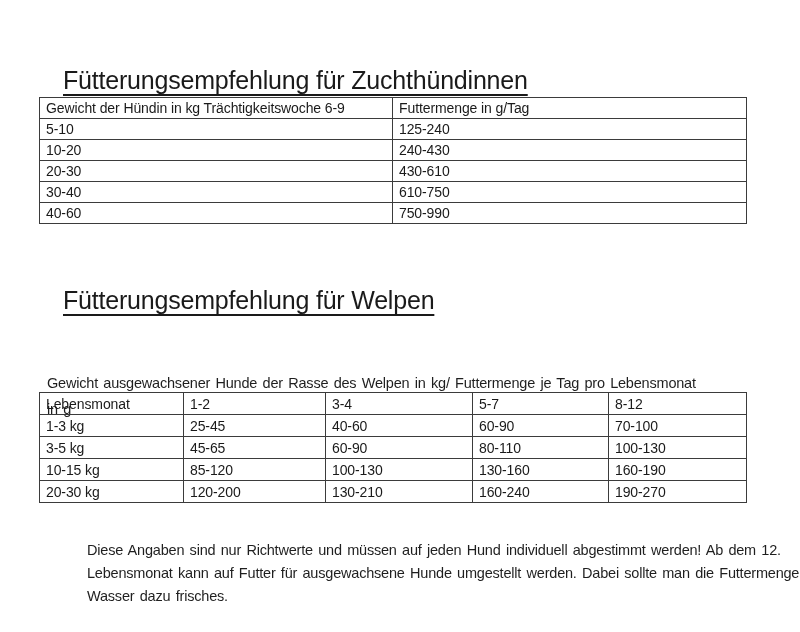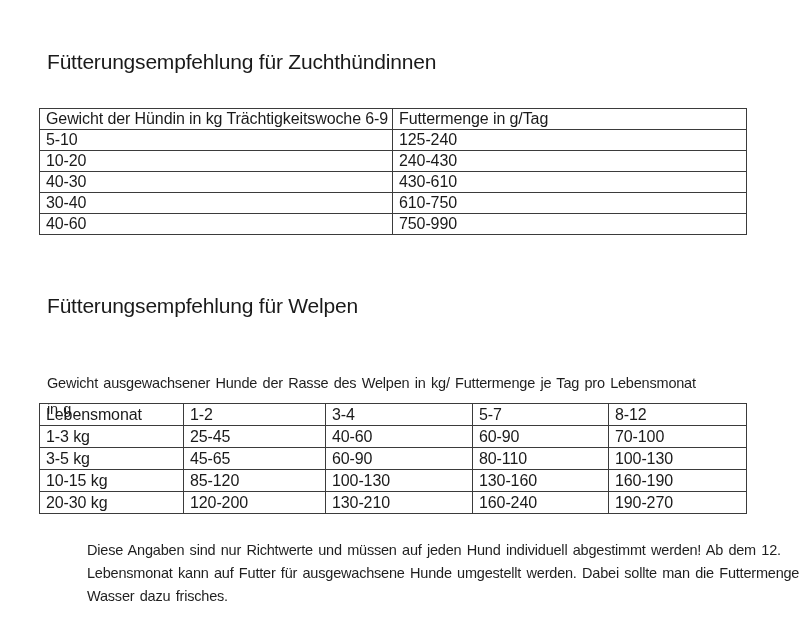--- a/index.html
+++ b/index.html
@@ -12,41 +12,41 @@
     width: 800px;
     height: 632px;
     background: #ffffff;
     overflow: hidden;
     font-family: "Liberation Sans", "DejaVu Sans", sans-serif;
     color: #1a1a1a;
   }
   .doc-title {
     position: absolute;
     left: 47px;
-    margin: 0;
-    font-size: 21px;
+    margin: 16px;
+    font-size: 25px;
     font-weight: 400;
     letter-spacing: -0.2px;
     color: #1a1a1a;
+    text-decoration: underline;
     text-decoration-thickness: 2px;
     text-underline-offset: 5px;
     white-space: nowrap;
   }
   #title-breeding { top: 50px; }
-  #title-puppies  { top: 294px; text-align: center; }
+  #title-puppies  { top: 270px; text-align: center; }
 
   table {
     position: absolute;
     left: 39px;
     width: 707px;
     border-collapse: collapse;
     table-layout: fixed;
-    font-size: 16px;
+    font-size: 14px;
     color: #1a1a1a;
-    margin-top: 11px;
   }
   #breeding-table { top: 97px; }
   #puppy-table    { top: 392px; }
 
   td {
     border: 1px solid #3b3b3b;
     padding: 0 4px 0 6px;
     white-space: nowrap;
     overflow: hidden;
     vertical-align: middle;
@@ -86,21 +86,21 @@
       </tr>
       <tr>
         <td>5-10</td>
         <td>125-240</td>
       </tr>
       <tr>
         <td>10-20</td>
         <td>240-430</td>
       </tr>
       <tr>
-        <td>40-30</td>
+        <td>20-30</td>
         <td>430-610</td>
       </tr>
       <tr>
         <td>30-40</td>
         <td>610-750</td>
       </tr>
       <tr>
         <td>40-60</td>
         <td>750-990</td>
       </tr>

